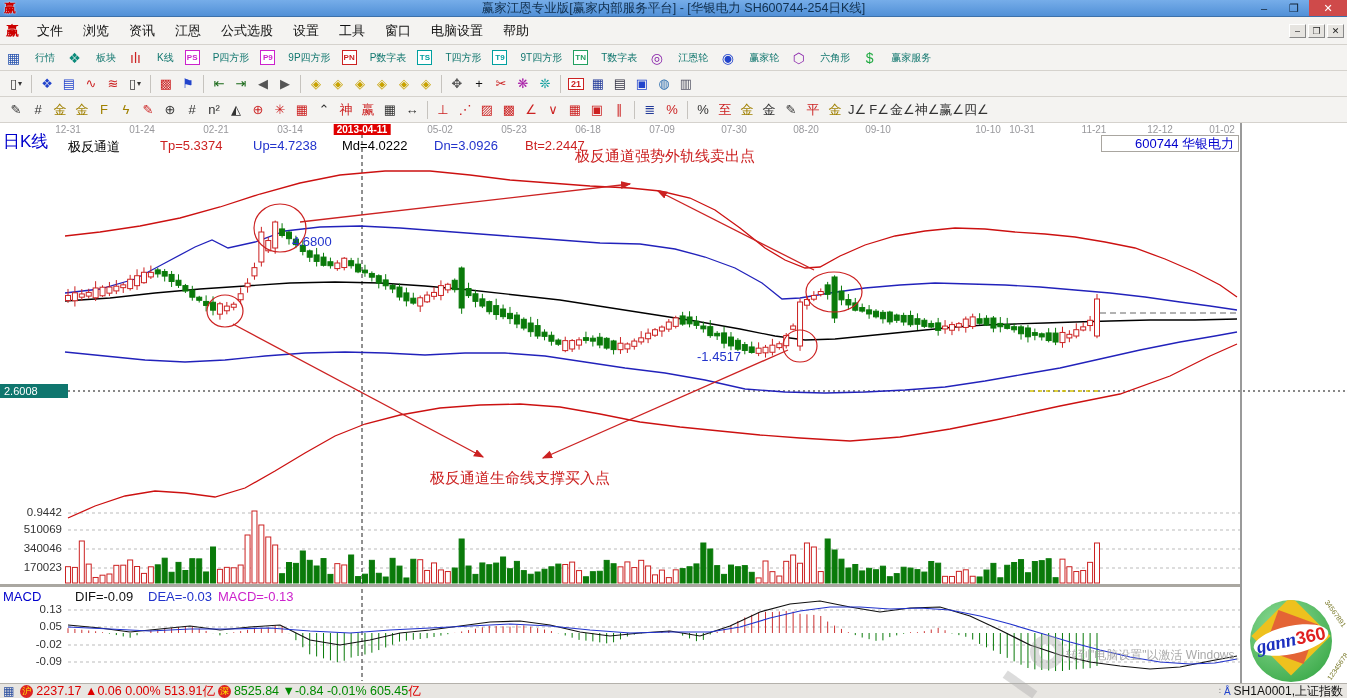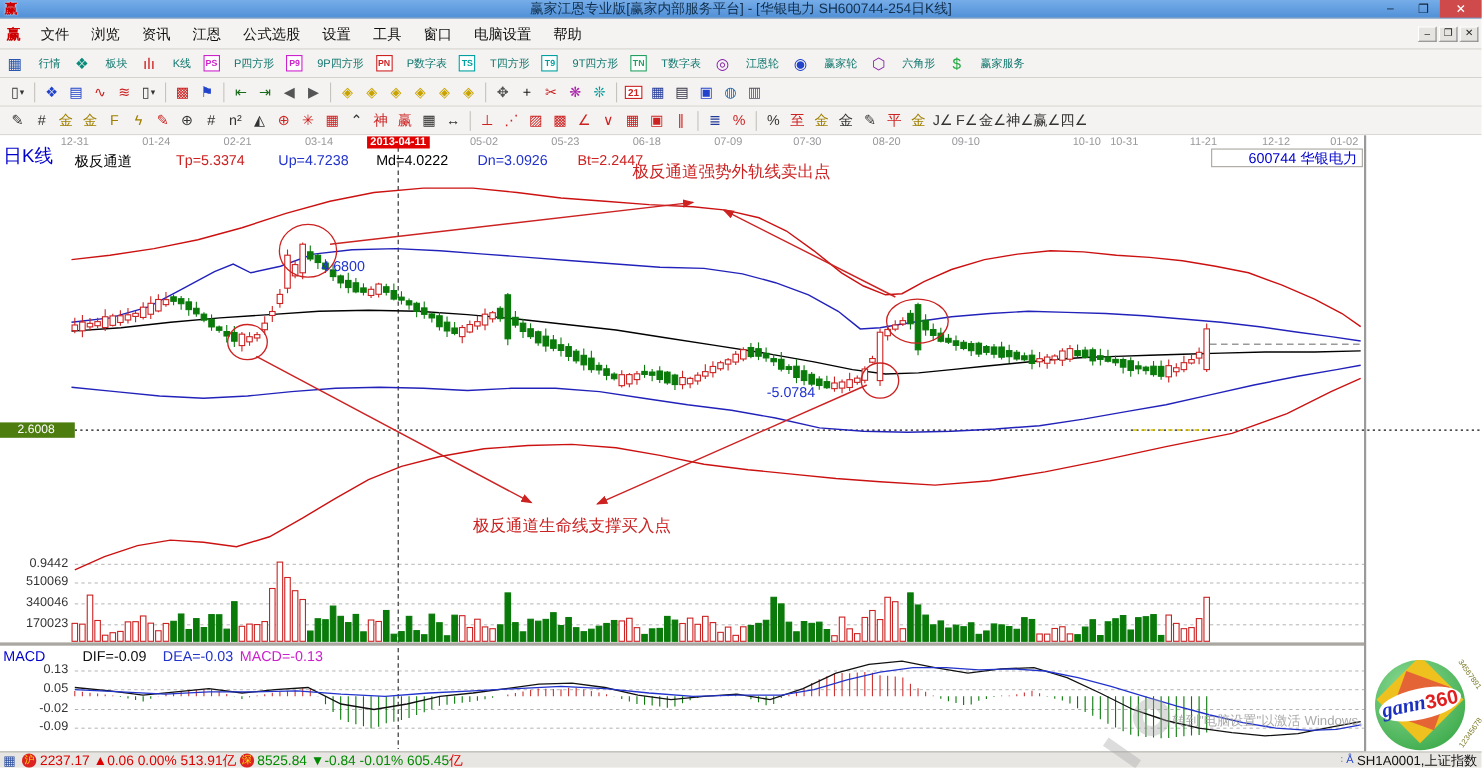--- a/index.html
+++ b/index.html
@@ -33,21 +33,21 @@
   .rpanel{position:absolute;left:1240px;top:0;width:107px;height:560px;background:#fff;border-left:2px solid #9a9a9a;z-index:1}
   .dates{position:absolute;top:1px;left:0;width:1008px;height:11px;z-index:3;font-size:10px;color:#98989c}
   .date{position:absolute;transform:translateX(-50%);white-space:nowrap}
   .date.hl{background:#e00000;color:#fff;padding:0 3px;font-weight:bold}
   .lbl{position:absolute;z-index:3;white-space:nowrap}
   #lbl-kline{left:3px;top:7px;color:#0000cc;font-size:17px}
   #sym-box{left:1101px;top:12px;width:138px;height:17px;border:1px solid #a9a6a0;color:#0000cc;font-size:13px;text-align:right;padding:0 4px;background:#fff;line-height:15px}
   .hdr-val{position:absolute;top:15px;font-size:13px}
   .macd-hdr{position:absolute;top:466px;font-size:13px}
   .axis-lbl{position:absolute;width:62px;text-align:right;font-size:11.5px;color:#333;z-index:3}
-  #marker-26008{left:0;top:261px;width:68px;height:14px;background:#4d7c0f;color:#fff;font-size:11px;line-height:14px;padding-left:16px;z-index:4}
+  #marker-26008{left:0;top:261px;width:68px;height:14px;background:#0f766e;color:#fff;font-size:11px;line-height:14px;padding-left:4px;z-index:4}
   #ann-sell{left:575px;top:24px;color:#cc2222;font-size:15px}
   #ann-buy{left:430px;top:346px;color:#cc2222;font-size:15px}
   #ann-high{left:292px;top:111px;color:#2233cc;font-size:13px}
   #ann-low{left:697px;top:226px;color:#2233cc;font-size:13px}
   .sep-h{position:absolute;left:0;top:461px;width:1240px;height:3px;background:#aaa7a1;z-index:3}
   
   .wmark{position:absolute;left:1066px;top:522px;z-index:4;color:#9b9b9b;opacity:.85}
   .wmark .l1{font-size:17px}
   .wmark .l2{font-size:12px;margin-top:2px}
   .wkey{position:absolute;left:1004px;top:512px;width:62px;height:64px;z-index:3;opacity:.4}
@@ -1076,21 +1076,21 @@
       <span class="lbl hdr-val" style="left: 160px; color: rgb(204, 34, 34);">Tp=5.3374</span>
       <span class="lbl hdr-val" style="left: 253px; color: rgb(34, 51, 204);">Up=4.7238</span>
       <span class="lbl hdr-val" style="left: 342px; color: rgb(0, 0, 0);">Md=4.0222</span>
       <span class="lbl hdr-val" style="left: 434px; color: rgb(34, 51, 204);">Dn=3.0926</span>
       <span class="lbl hdr-val" style="left: 525px; color: rgb(204, 34, 34);">Bt=2.2447</span>
     </div>
 
   <div class="lbl" id="ann-sell">极反通道强势外轨线卖出点</div>
   <div class="lbl" id="ann-buy">极反通道生命线支撑买入点</div>
   <div class="lbl" id="ann-high">4.6800</div>
-  <div class="lbl" id="ann-low">-5.0784</div>
+  <div class="lbl" id="ann-low">-1.4517</div>
   <div class="lbl" id="marker-26008">2.6008</div>
 
   <div id="vol-axis">
       <span class="lbl axis-lbl" style="left: 0px; top: 383px;">0.9442</span>
       <span class="lbl axis-lbl" style="left: 0px; top: 400px;">510069</span>
       <span class="lbl axis-lbl" style="left: 0px; top: 419px;">340046</span>
       <span class="lbl axis-lbl" style="left: 0px; top: 438px;">170023</span>
     </div>
   <div class="sep-h"></div>
   <div id="macd-hdr">

